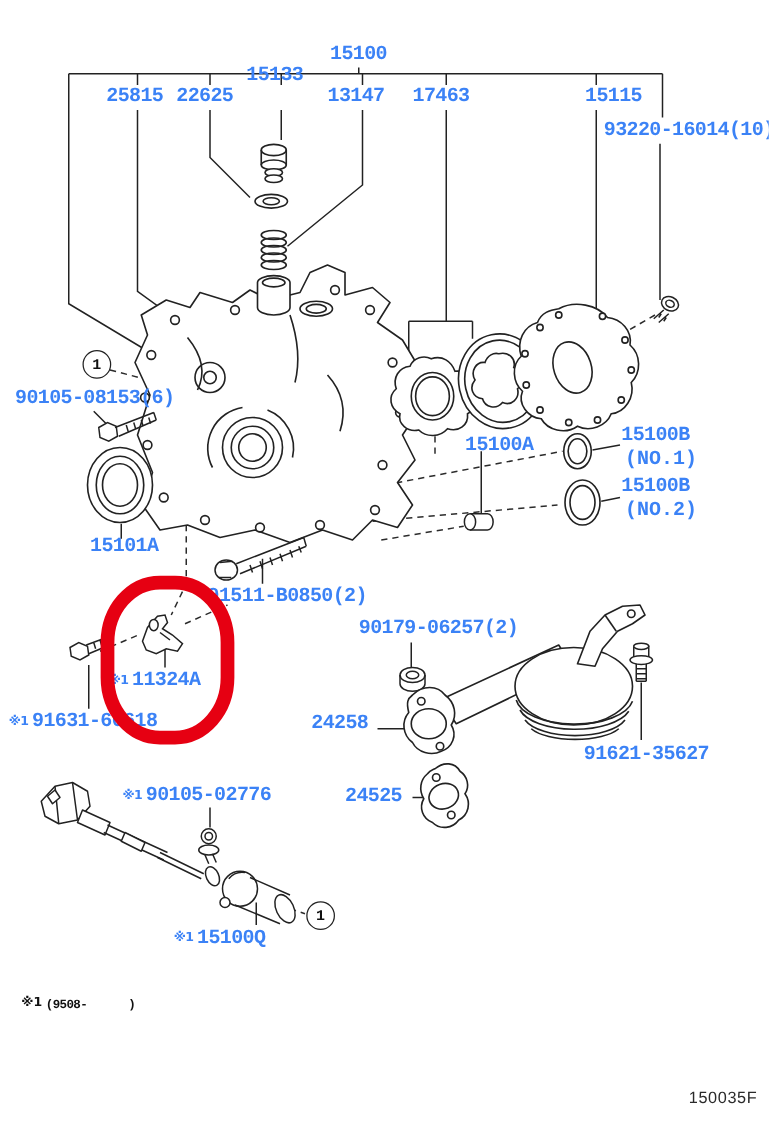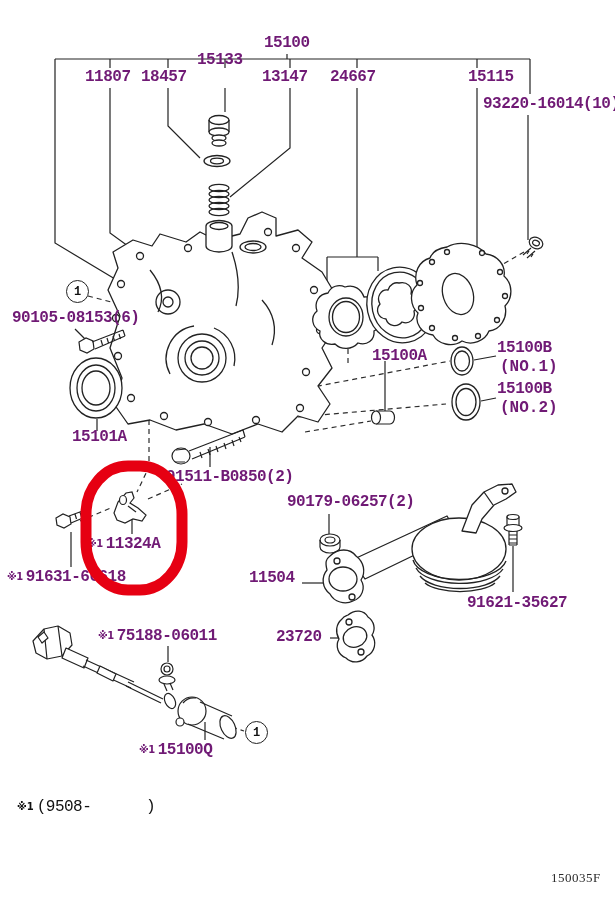--- a/index.html
+++ b/index.html
@@ -5,37 +5,37 @@
   html,body{margin:0;padding:0;}
   body{
     width:615px;height:900px;position:relative;background:#ffffff;
     font-family:"Liberation Mono", monospace;color:#111;overflow:hidden;
   }
   .stage{position:absolute;left:0;top:0;width:615px;height:900px;}
   svg.art{position:absolute;left:0;top:0;z-index:1;}
   svg.overlay{position:absolute;left:0;top:0;z-index:3;pointer-events:none;}
   .lbl{
     position:absolute;z-index:2;font-weight:bold;font-size:16px;
-    letter-spacing:-0.5px;white-space:nowrap;color:#701a75;line-height:1.05;text-align:right;
+    letter-spacing:-0.5px;white-space:nowrap;color:#3b82f6;line-height:1.05;text-align:right;
   }
   .lbl.sub{font-size:16px;letter-spacing:0;}
   .row{display:flex;align-items:baseline;}
   .mark{
     font-family:"DejaVu Sans", sans-serif;font-size:10px;font-weight:bold;
     margin-right:3px;position:relative;top:-1px;
   }
   .balloon{
     position:absolute;z-index:2;width:21px;height:21px;border:1.6px solid #222;
     border-radius:50%;display:flex;align-items:center;justify-content:center;
     font-size:12px;font-weight:bold;background:#fff;
   }
   .note{position:absolute;z-index:2;display:flex;align-items:baseline;}
-  .note .txt{white-space:pre;font-size:16px;font-weight:normal;letter-spacing:-0.5px;}
+  .note .txt{white-space:pre;font-size:10px;font-weight:bold;letter-spacing:-0.5px;}
   .code{
-    position:absolute;z-index:2;font-family:Liberation Serif, serif;
+    position:absolute;z-index:2;font-family:Liberation Sans, sans-serif;
     font-size:13px;color:#2a2a2a;letter-spacing:0.5px;
   }
 </style>
 </head>
 <body>
 
 <div class="stage">
 
   <svg class="art" width="615" height="900" viewBox="0 0 615 900">
 
@@ -297,25 +297,25 @@
 
     <g stroke="#222" stroke-width="1.2" fill="#fff">
       <circle cx="167" cy="669" r="6"></circle>
         <circle cx="167" cy="669" r="3"></circle>
       <ellipse cx="167" cy="680" rx="8" ry="4"></ellipse>
       <path d="M164,684 l3,7 M170,683 l3,7" fill="none"></path>
     </g>
   </svg>
 
   <div class="lbl" style="left:264px;top:35px">15100</div>
-  <div class="lbl" style="left:85px;top:69px">11807</div>
-  <div class="lbl" style="left:141px;top:69px">18457</div>
+  <div class="lbl" style="left:85px;top:69px">25815</div>
+  <div class="lbl" style="left:141px;top:69px">22625</div>
   <div class="lbl" style="left:197px;top:52px">15133</div>
   <div class="lbl" style="left:262px;top:69px">13147</div>
-  <div class="lbl" style="left:330px;top:69px">24667</div>
+  <div class="lbl" style="left:330px;top:69px">17463</div>
   <div class="lbl" style="left:468px;top:69px">15115</div>
   <div class="lbl" style="left:483px;top:96px">93220-16014(10)</div>
   <div class="lbl" style="left:12px;top:310px">90105-08153(6)</div>
   <div class="lbl" style="left:372px;top:348px">15100A</div>
   <div class="lbl" style="left:497px;top:340px">15100B</div>
   <div class="lbl sub" style="left:500px;top:359px">(NO.1)</div>
   <div class="lbl" style="left:497px;top:381px">15100B</div>
   <div class="lbl sub" style="left:500px;top:400px">(NO.2)</div>
   <div class="lbl" style="left:72px;top:429px">15101A</div>
   <div class="lbl" style="left:166px;top:469px">91511-B0850(2)</div>
@@ -323,27 +323,27 @@
   <div class="lbl row" style="left:87px;top:536px">
     <span class="mark">※1</span>
     <span>11324A</span>
   </div>
   <div class="lbl row" style="left:7px;top:569px">
     <span class="mark">※1</span>
     <span>91631-60618</span>
   </div>
 
   <div class="lbl" style="left:287px;top:494px">90179-06257(2)</div>
-  <div class="lbl" style="left:249px;top:570px">11504</div>
+  <div class="lbl" style="left:249px;top:570px">24258</div>
   <div class="lbl" style="left:467px;top:595px">91621-35627</div>
-  <div class="lbl" style="left:276px;top:629px">23720</div>
+  <div class="lbl" style="left:276px;top:629px">24525</div>
 
   <div class="lbl row" style="left:98px;top:628px">
     <span class="mark">※1</span>
-    <span>75188-06011</span>
+    <span>90105-02776</span>
   </div>
   <div class="lbl row" style="left:139px;top:742px">
     <span class="mark">※1</span>
     <span>15100Q</span>
   </div>
 
   <div class="balloon" style="left:66px;top:280px">
     <span>1</span>
   </div>
   <div class="balloon" style="left:245px;top:721px">

